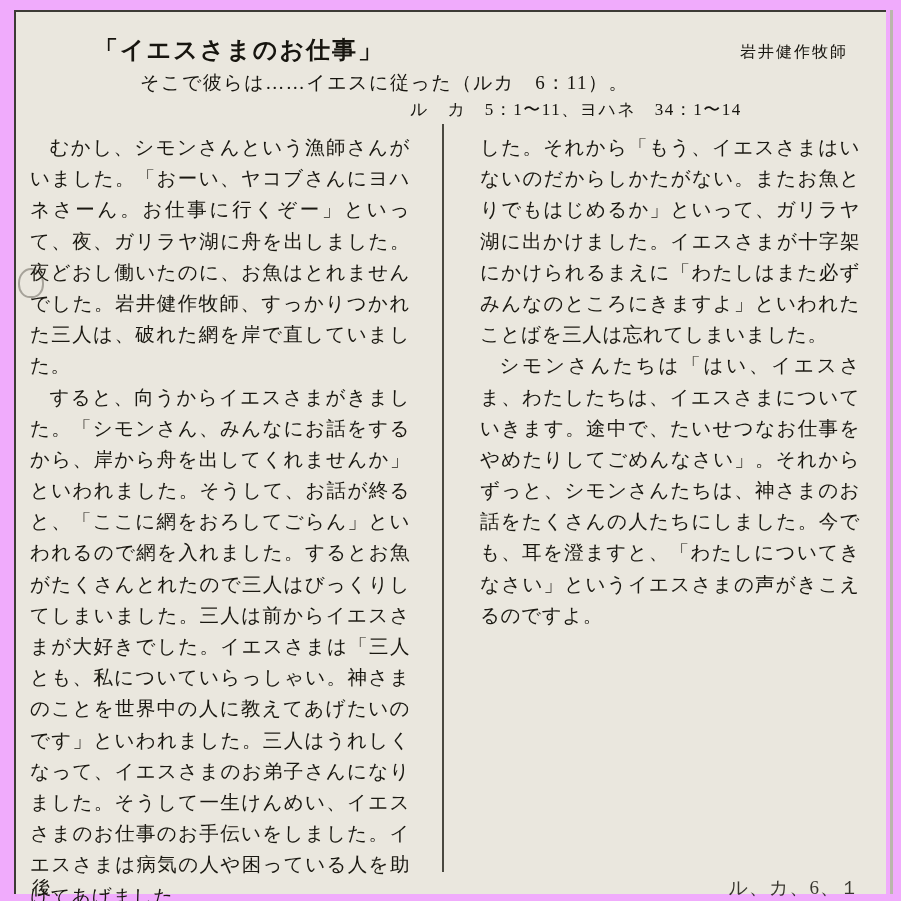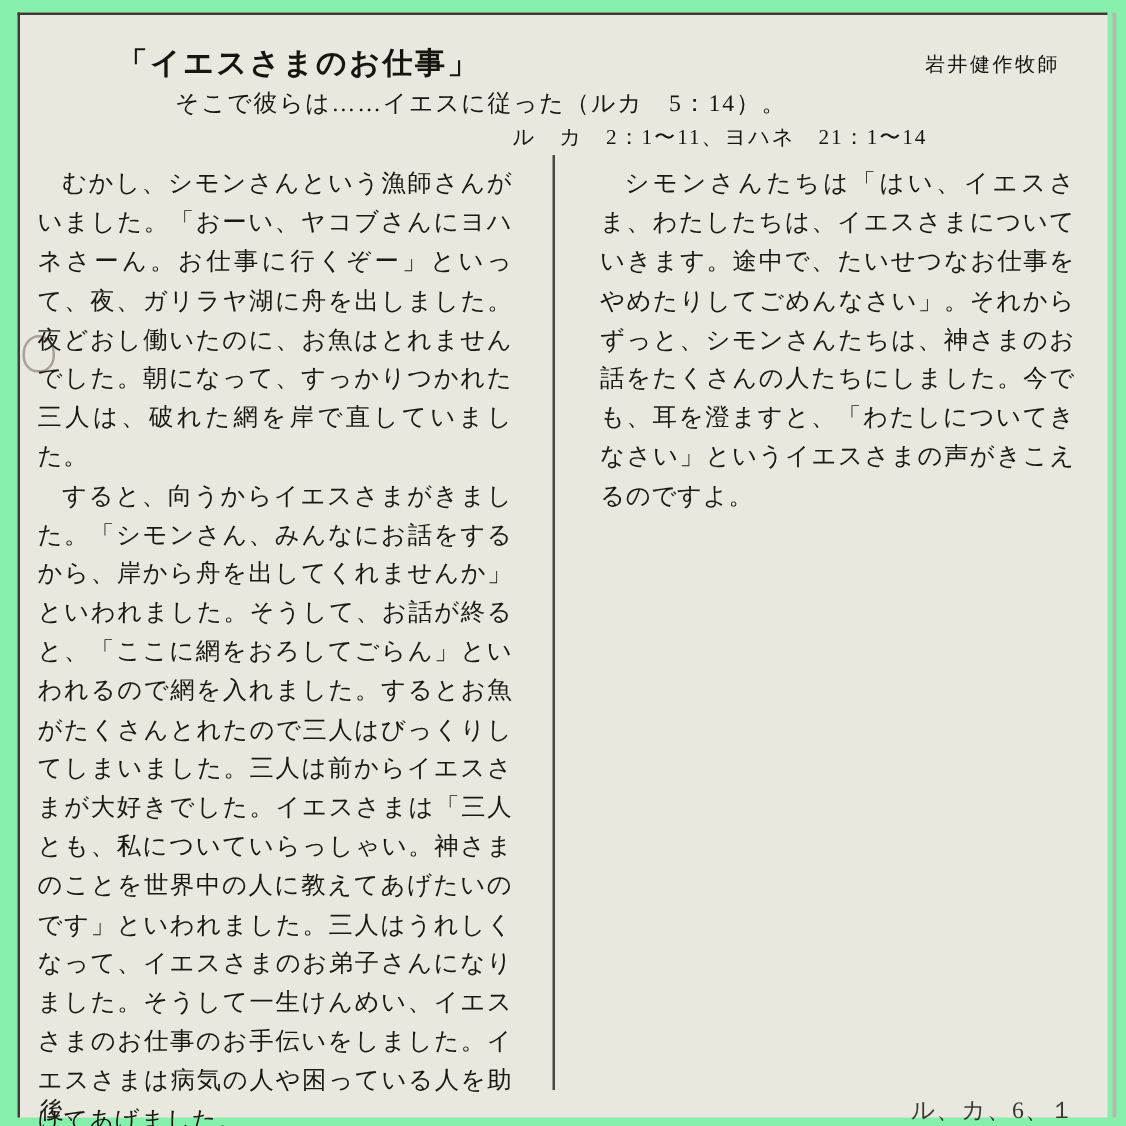--- a/index.html
+++ b/index.html
@@ -11,21 +11,21 @@
     width: 901px;
     height: 901px;
     overflow: hidden;
     font-family: "Liberation Serif", serif;
   }
 
   #page {
     position: relative;
     width: 901px;
     height: 901px;
-    background: #86efac;
+    background: #f0abfc;
     box-sizing: border-box;
   }
 
   
   .ghost {
     position: absolute;
     top: 18px;
     right: 20px;
     width: 330px;
     height: 92px;
@@ -202,37 +202,38 @@
   <div class="sheet"></div>
   <div class="sheet-right-edge"></div>
 
   <div class="blob"></div>
 
   <div class="content">
 
     <div class="header">
       <div class="title">「イエスさまのお仕事」</div>
       <div class="author">岩井健作牧師</div>
-      <div class="verse">そこで彼らは……イエスに従った（ルカ　5：14）。</div>
-      <div class="reference">ル　カ　2：1〜11、ヨハネ　21：1〜14</div>
+      <div class="verse">そこで彼らは……イエスに従った（ルカ　6：11）。</div>
+      <div class="reference">ル　カ　5：1〜11、ヨハネ　34：1〜14</div>
     </div>
 
     <div class="columns">
 
       <div class="col">
-        <p>むかし、シモンさんという漁師さんがいました。「おーい、ヤコブさんにヨハネさーん。お仕事に行くぞー」といって、夜、ガリラヤ湖に舟を出しました。夜どおし働いたのに、お魚はとれませんでした。朝になって、すっかりつかれた三人は、破れた網を岸で直していました。</p>
+        <p>むかし、シモンさんという漁師さんがいました。「おーい、ヤコブさんにヨハネさーん。お仕事に行くぞー」といって、夜、ガリラヤ湖に舟を出しました。夜どおし働いたのに、お魚はとれませんでした。岩井健作牧師、すっかりつかれた三人は、破れた網を岸で直していました。</p>
         <p>すると、向うからイエスさまがきました。「シモンさん、みんなにお話をするから、岸から舟を出してくれませんか」といわれました。そうして、お話が終ると、「ここに網をおろしてごらん」といわれるので網を入れました。するとお魚がたくさんとれたので三人はびっくりしてしまいました。三人は前からイエスさまが大好きでした。イエスさまは「三人とも、私についていらっしゃい。神さまのことを世界中の人に教えてあげたいのです」といわれました。三人はうれしくなって、イエスさまのお弟子さんになりました。そうして一生けんめい、イエスさまのお仕事のお手伝いをしました。イエスさまは病気の人や困っている人を助けてあげました。</p>
 
       </div>
 
       <div class="col-gap">
         <div class="divider"></div>
       </div>
 
       <div class="col">
+        <p class="noindent">した。それから「もう、イエスさまはいないのだからしかたがない。またお魚とりでもはじめるか」といって、ガリラヤ湖に出かけました。イエスさまが十字架にかけられるまえに「わたしはまた必ずみんなのところにきますよ」といわれたことばを三人は忘れてしまいました。</p>
         <p>シモンさんたちは「はい、イエスさま、わたしたちは、イエスさまについていきます。途中で、たいせつなお仕事をやめたりしてごめんなさい」。それからずっと、シモンさんたちは、神さまのお話をたくさんの人たちにしました。今でも、耳を澄ますと、「わたしについてきなさい」というイエスさまの声がきこえるのですよ。</p>
       </div>
 
     </div>
   </div>
 
   <div class="cutoff">
     <span class="c-left">後、</span>
     <span class="c-right">ル、カ、6、１</span>
   </div>

